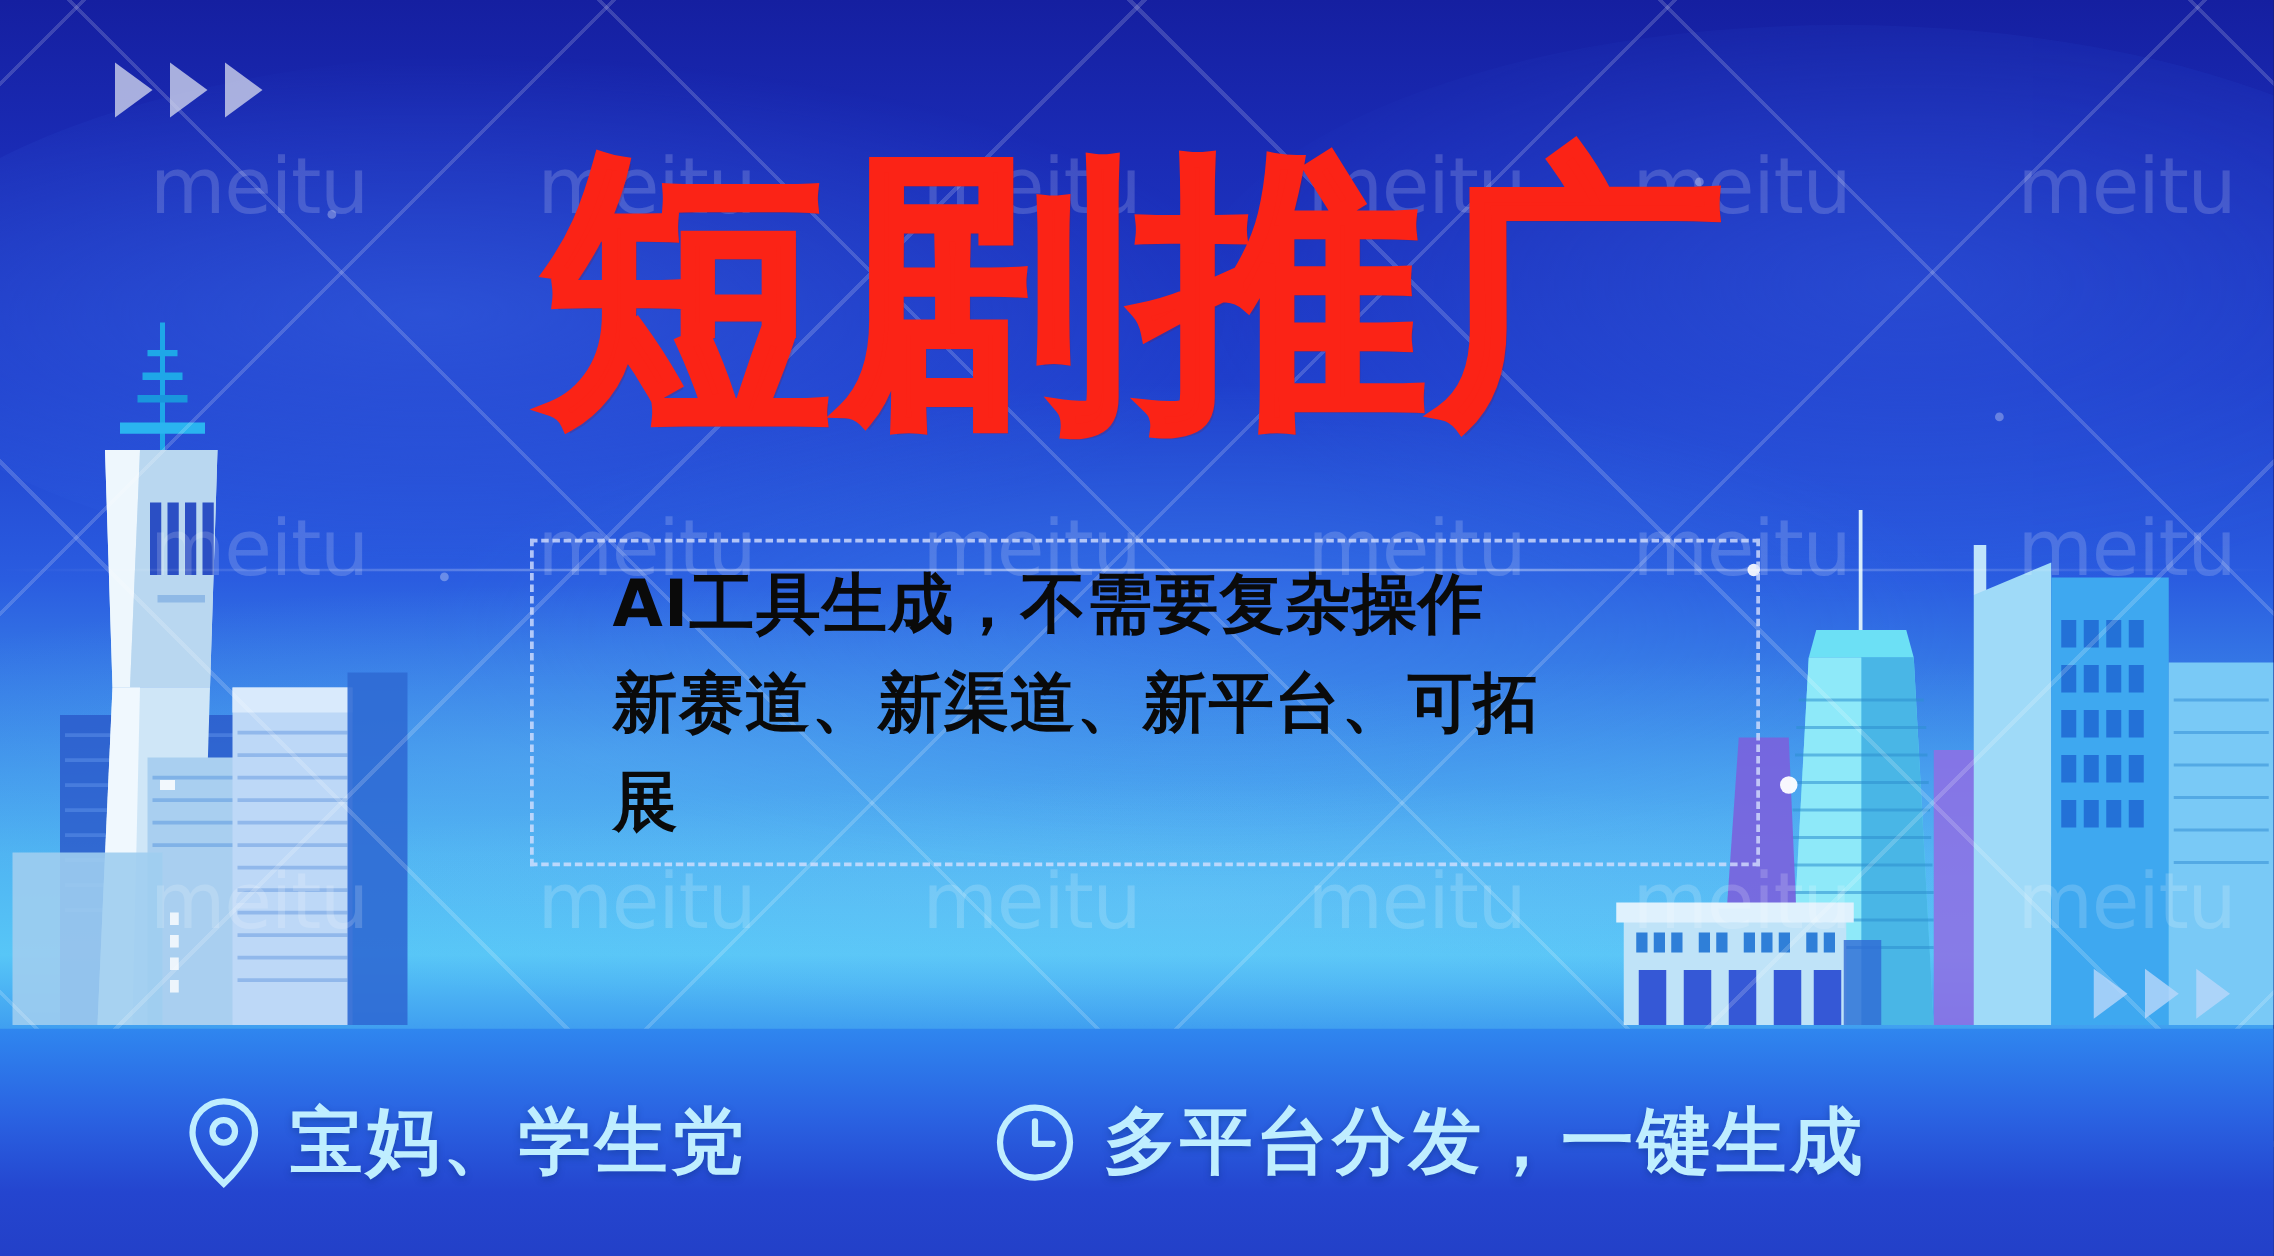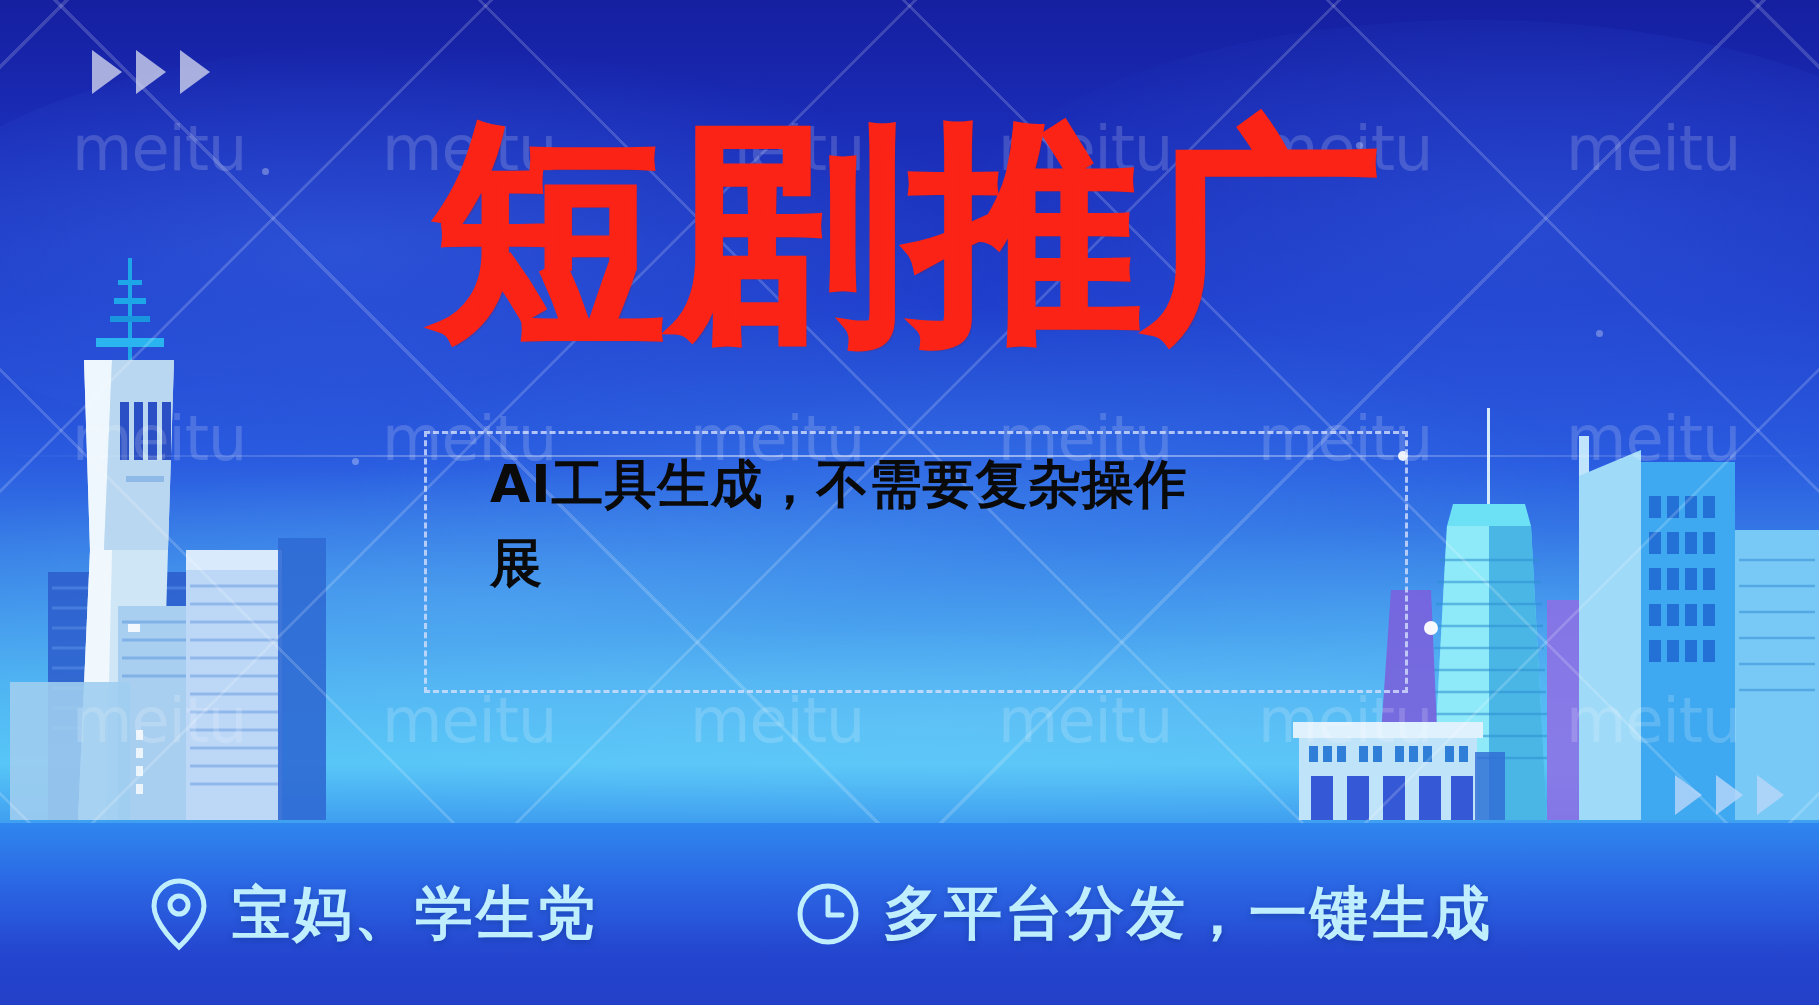--- a/index.html
+++ b/index.html
@@ -67,20 +67,21 @@
   }
   
   .wm-layer{position:absolute;left:0;top:0;width:100%;height:100%;pointer-events:none;}
   .wm{
     position:absolute;
     font-family:"DejaVu Sans",sans-serif;
     font-size:62px;font-weight:400;letter-spacing:-1px;
     color:rgba(255,255,255,.17);
     line-height:1;
     user-select:none;
+    margin-left:48px;
   }
   .wm-dot{position:absolute;width:7px;height:7px;border-radius:50%;
     background:rgba(255,255,255,.30);}
 
   
   .arrows{position:absolute;display:flex;gap:14px;align-items:center;}
   .arrows-top{left:92px;top:50px;}
   .arrows-bottom{right:35px;top:775px;}
   .tri{width:0;height:0;border-style:solid;}
   .arrows-top .tri{
@@ -360,20 +361,21 @@
     <span class="tri"></span>
   </div>
 
   <div class="title">短剧推广</div>
 
   <div class="dash-box"></div>
   <div class="hl" style="top:455px;"></div>
 
   <div class="body-text">
     <span class="ln">AI工具生成，不需要复杂操作</span>
+    <span class="ln">新赛道、新渠道、新平台、可拓</span>
     <span class="ln">展</span>
   </div>
 
   <div class="arrows arrows-bottom">
     <span class="tri"></span>
     <span class="tri"></span>
     <span class="tri"></span>
   </div>
 
   <div class="footer">

